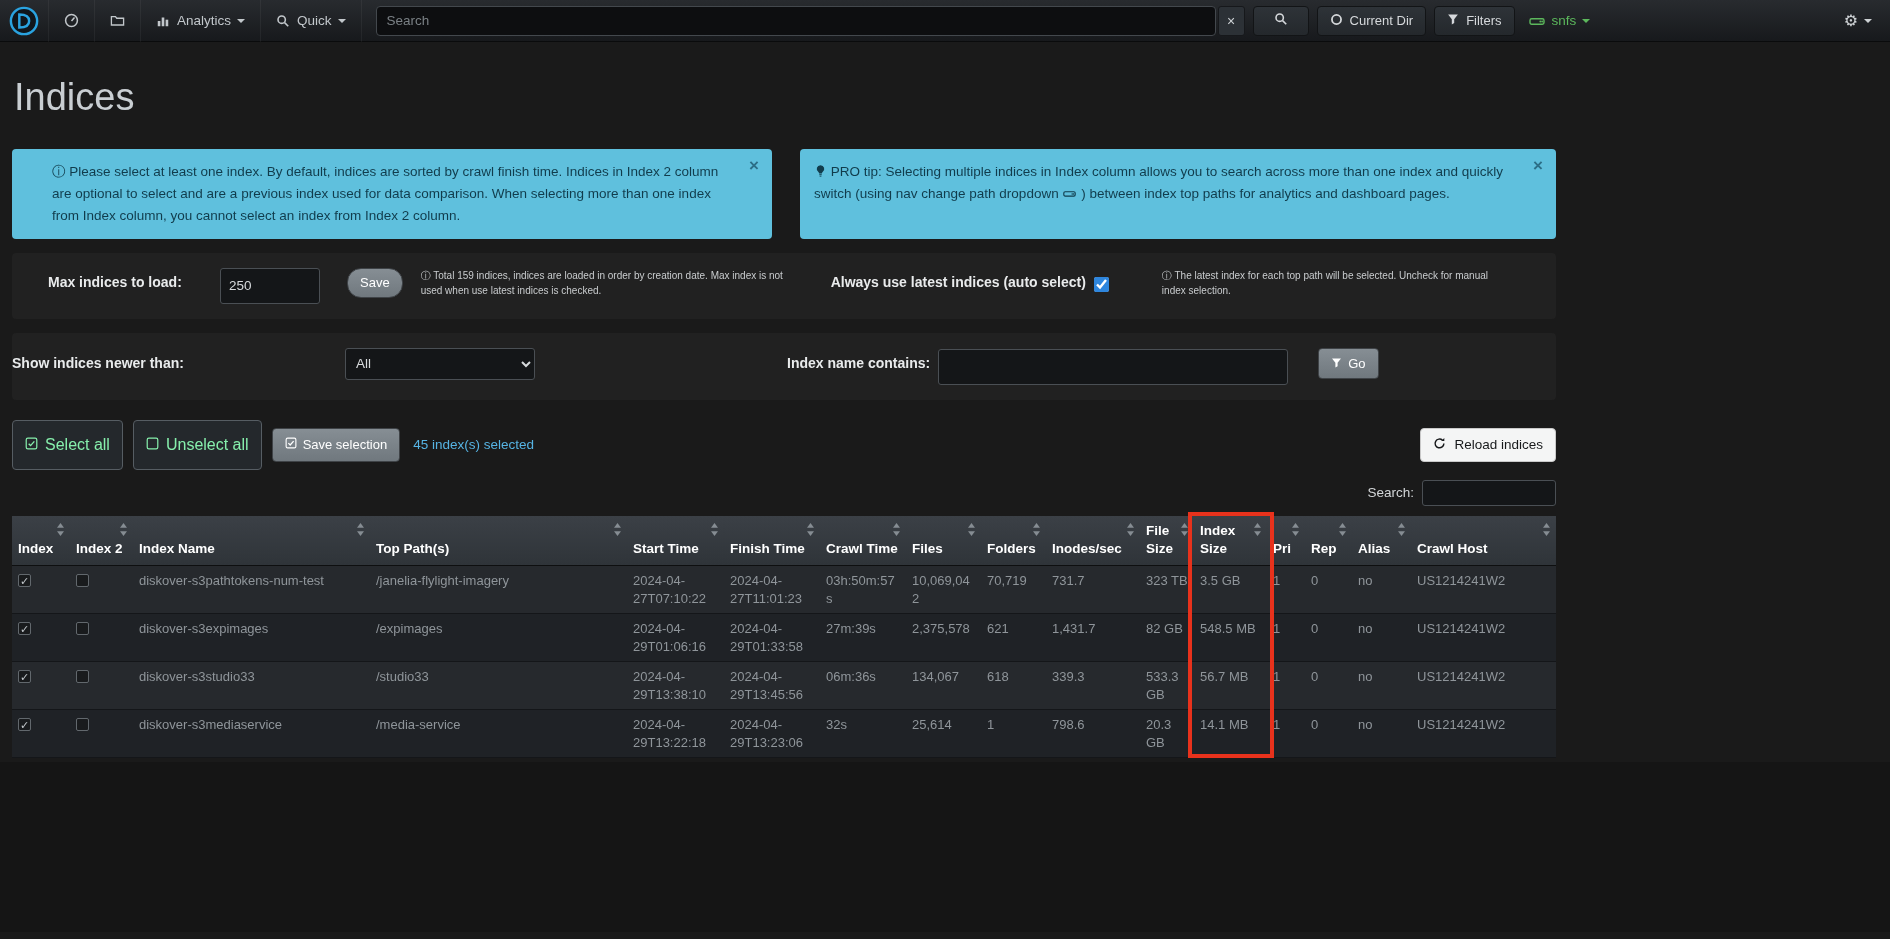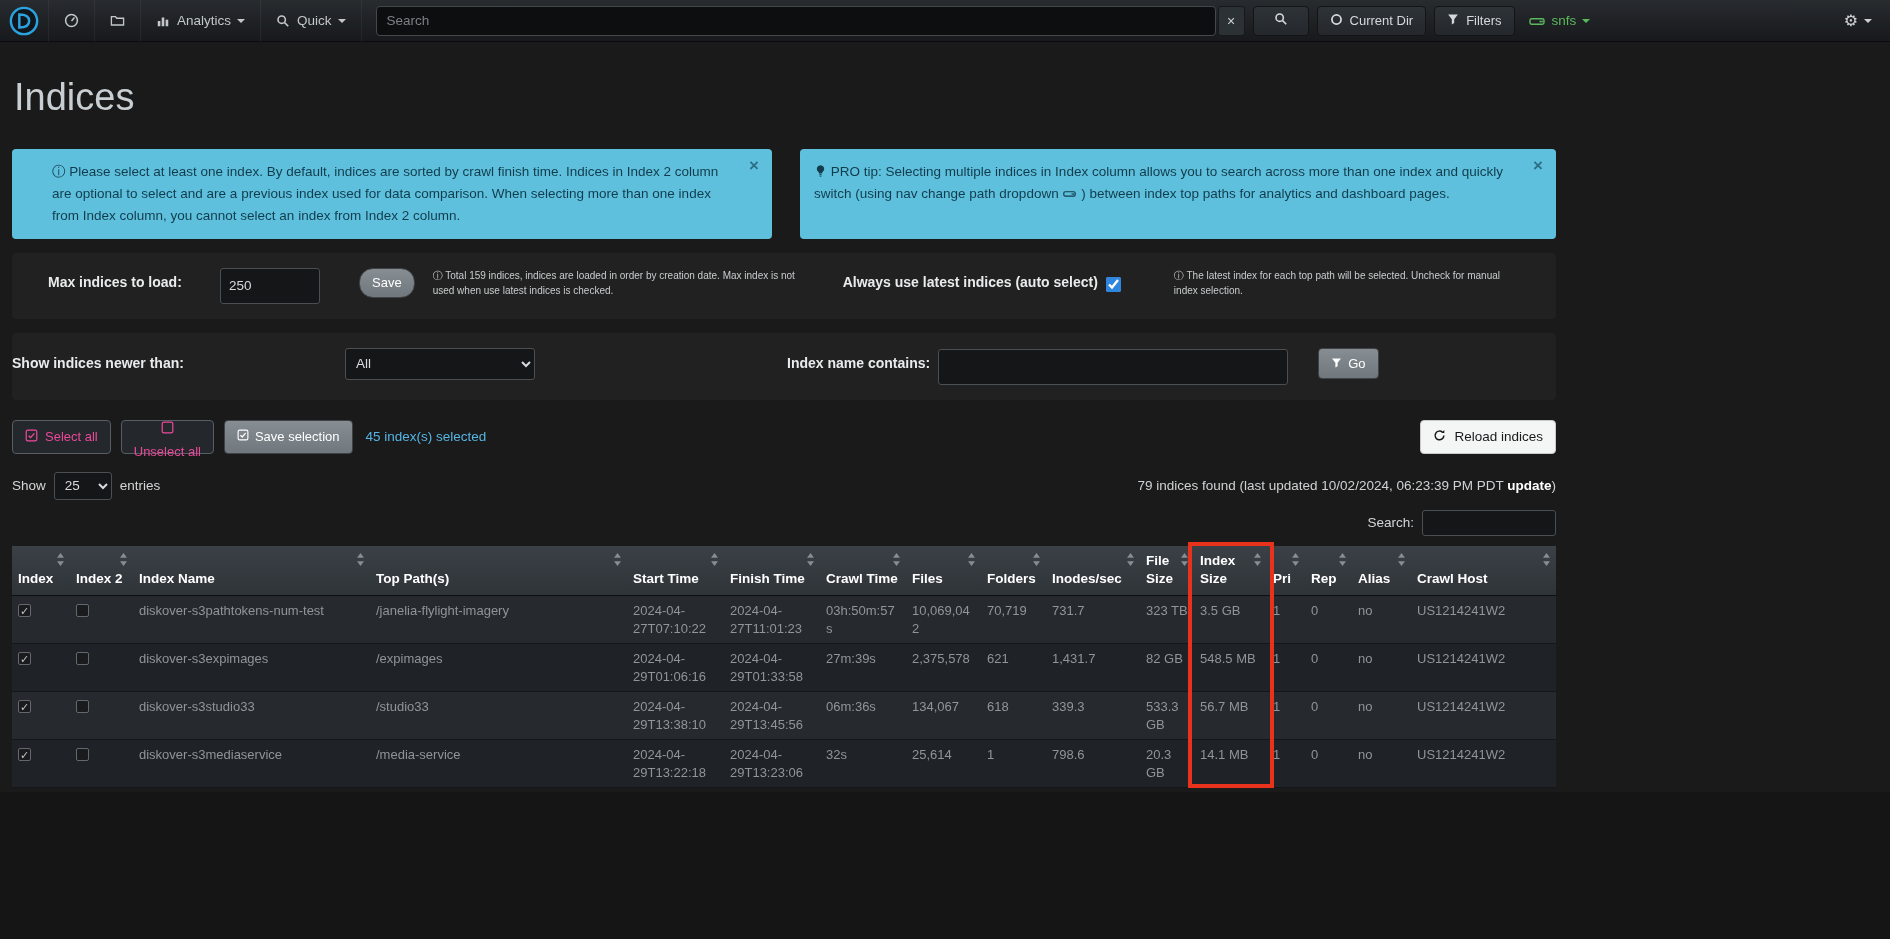--- a/index.html
+++ b/index.html
@@ -89,41 +89,41 @@
     font-size:13px; cursor:pointer; display:inline-flex; align-items:center; gap:6px;
   }
   .dark-select {
     background:#141618; border:1px solid #4a4f54; color:#d7dadc;
     height:32px; border-radius:3px; font-size:13.5px; padding:0 6px; outline:none;
   }
 
   
   .p1-label { margin-left:36px; width:160px; padding-top:6px; }
   .p1-input { margin-left:12px; width:100px; }
-  .p1-save { margin-left:39px;border-radius:14px; }
+  .p1-save { margin-left:27px;border-radius:14px; }
   .p1-info { margin-left:18px; width:366px; }
   .p1-latest { margin-left:44px; padding-top:6px; display:flex; align-items:flex-start; }
   .p1-latest input[type=checkbox] { width:15px; height:15px; margin-left:8px; accent-color:#2e86de; }
   .p1-info2 { margin-left:50px; width:352px; }
 
   
   .p2-label { width:318px; text-align:left; padding-top:7px; }
   .p2-select { margin-left:15px; width:190px; }
   .p2-contains { margin-left:252px; padding-top:7px; }
   .p2-input { margin-left:8px; width:350px; margin-top:1px; }
   .p2-go { margin-left:30px; height:31px; }
 
   
   .sel-row { display:flex; align-items:center; margin-top:20px; }
   .btn-dark {
     display:inline-flex; align-items:center; gap:7px;
-    background:#24282c; border:1px solid #565d63; color:#ec4899;
-    border-radius:4px; height:34px; padding:0 12px; font-size:13px; cursor:pointer;
-  }
-  .btn-dark + .btn-dark { margin-left:10px;flex-direction:column; }
+    background:#24282c; border:1px solid #565d63; color:#86efac;
+    border-radius:4px; height:50px; padding:0 12px; font-size:16px; cursor:pointer;
+  }
+  .btn-dark + .btn-dark { margin-left:10px; }
   .btn-save-sel { margin-left:10px; height:34px; }
   .link-blue { color:#56b4e4; font-size:13.5px; text-decoration:none; margin-left:13px; cursor:pointer; }
   .btn-white {
     margin-left:auto; display:inline-flex; align-items:center; gap:8px;
     background:#f4f5f5; border:1px solid #c9c9c9; color:#17191b;
     border-radius:4px; height:34px; padding:0 12px; font-size:13.5px; cursor:pointer;
   }
 
   
   .list-row { display:flex; align-items:center; margin-top:18px; color:#d3d6d8; }
@@ -348,28 +348,20 @@
       <span>
         <svg width="13" height="13" viewBox="0 0 16 16">
             <path d="M13.4 8A5.4 5.4 0 1 1 11.7 4" fill="none" stroke="currentColor" stroke-width="1.8"></path>
             <path d="M13.9 1.2v3.6h-3.6z" fill="currentColor"></path>
           </svg>
       </span>
       <span>Reload indices</span>
     </button>
   </div>
 
-  <div class="list-row">
-    <span>Show</span>
-    <select class="dark-select entries-select">
-      <option>25</option>
-    </select>
-    <span>entries</span>
-    <span class="found-text"><span>79 indices found (last updated 10/02/2024, 06:23:39 PM PDT </span><a>update</a><span>)</span></span>
-  </div>
 
   <div class="search-row">
     <span>Search:</span>
     <input class="text-input tbl-search" style="">
   </div>
 
   <div class="table-wrap">
     <table>
       <colgroup id="colgroup">
           <col style="width: 58px;">

